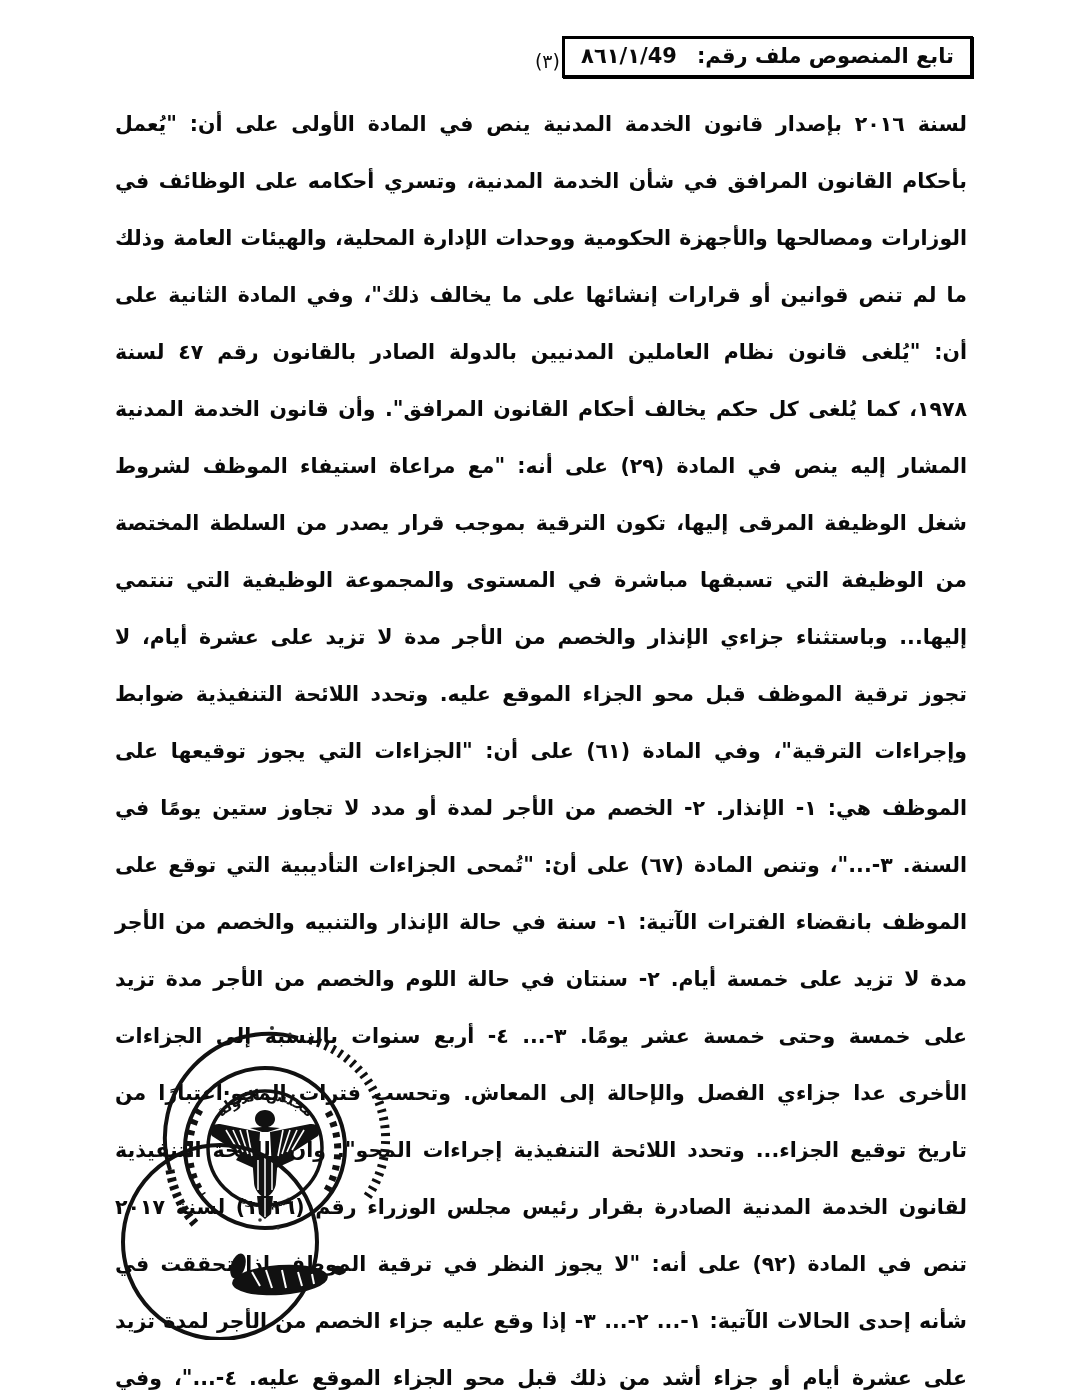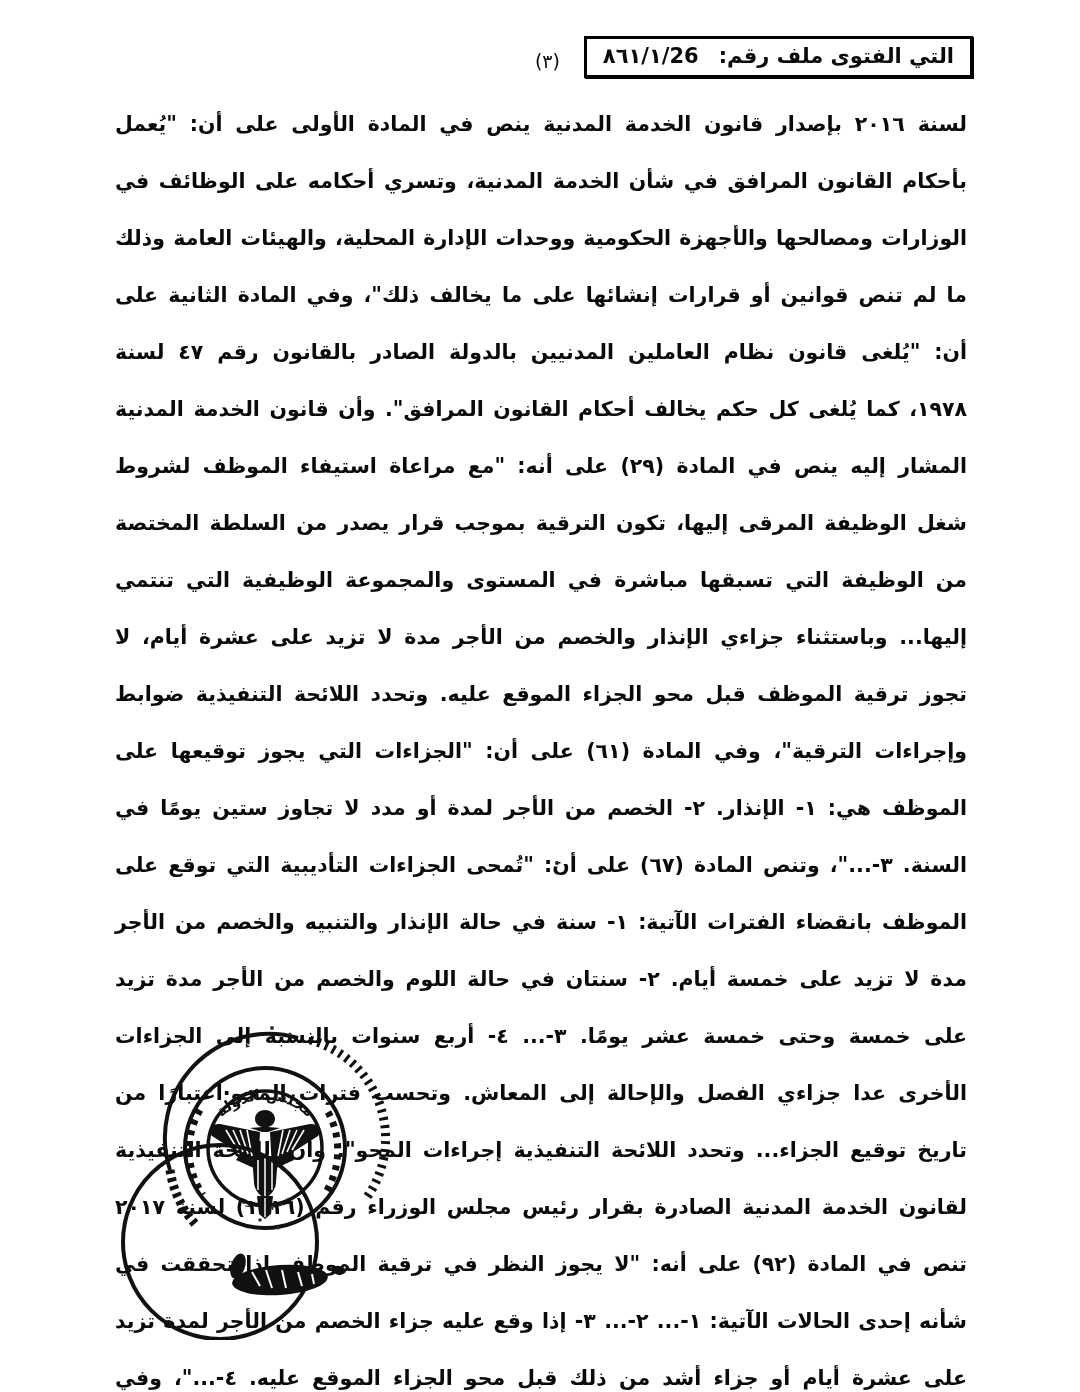--- a/index.html
+++ b/index.html
@@ -121,22 +121,22 @@
 </style>
 </head>
 <body>
 
 <div class="page">
 
   <div class="header-row">
 
     <div class="file-ref-box">
       <div class="file-ref-inner">
-        <span class="file-ref-label">التي الفتوى ملف رقم:</span>
-        <span class="file-ref-number">٨٦١/١/26</span>
+        <span class="file-ref-label">تابع المنصوص ملف رقم:</span>
+        <span class="file-ref-number">٨٦١/١/49</span>
       </div>
     </div>
 
     <div class="page-number">(٣)</div>
   </div>
 
   <div class="body-text">
     <p class="para tail-right">لسنة ٢٠١٦ بإصدار قانون الخدمة المدنية ينص في المادة الأولى على أن: "يُعمل بأحكام القانون المرافق في شأن الخدمة المدنية، وتسري أحكامه على الوظائف في الوزارات ومصالحها والأجهزة الحكومية ووحدات الإدارة المحلية، والهيئات العامة وذلك ما لم تنص قوانين أو قرارات إنشائها على ما يخالف ذلك"، وفي المادة الثانية على أن: "يُلغى قانون نظام العاملين المدنيين بالدولة الصادر بالقانون رقم ٤٧ لسنة ١٩٧٨، كما يُلغى كل حكم يخالف أحكام القانون المرافق". وأن قانون الخدمة المدنية المشار إليه ينص في المادة (٢٩) على أنه: "مع مراعاة استيفاء الموظف لشروط شغل الوظيفة المرقى إليها، تكون الترقية بموجب قرار يصدر من السلطة المختصة من الوظيفة التي تسبقها مباشرة في المستوى والمجموعة الوظيفية التي تنتمي إليها... وباستثناء جزاءي الإنذار والخصم من الأجر مدة لا تزيد على عشرة أيام، لا تجوز ترقية الموظف قبل محو الجزاء الموقع عليه. وتحدد اللائحة التنفيذية ضوابط وإجراءات الترقية"، وفي المادة (٦١) على أن: "الجزاءات التي يجوز توقيعها على الموظف هي: ١- الإنذار. ٢- الخصم من الأجر لمدة أو مدد لا تجاوز ستين يومًا في السنة. ٣-..."، وتنص المادة (٦٧) على أن: "تُمحى الجزاءات التأديبية التي توقع على الموظف بانقضاء الفترات الآتية: ١- سنة في حالة الإنذار والتنبيه والخصم من الأجر مدة لا تزيد على خمسة أيام. ٢- سنتان في حالة اللوم والخصم من الأجر مدة تزيد على خمسة وحتى خمسة عشر يومًا. ٣-... ٤- أربع سنوات بالنسبة إلى الجزاءات الأخرى عدا جزاءي الفصل والإحالة إلى المعاش. وتحسب فترات المحو·اعتبارًا من تاريخ توقيع الجزاء... وتحدد اللائحة التنفيذية إجراءات المحو". وأن اللائحة التنفيذية لقانون الخدمة المدنية الصادرة بقرار رئيس مجلس الوزراء رقم (١٢١٦) لسنة ٢٠١٧ تنص في المادة (٩٢) على أنه: "لا يجوز النظر في ترقية الموظف إذا تحققت في شأنه إحدى الحالات الآتية: ١-... ٢-... ٣- إذا وقع عليه جزاء الخصم من الأجر لمدة تزيد على عشرة أيام أو جزاء أشد من ذلك قبل محو الجزاء الموقع عليه. ٤-..."، وفي المادة (١٦٧) على أن: "تمحى الجزاءات التأديبية التي توقع على الموظف بانقضاء الفترات المنصوص عليها في المادة (٦٧) من القانون وذلك بقرار يصدر من السلطة المختصة بناء على عرض إدارة الموارد البشرية دون الحاجة إلى تقديم طلب من الموظف".</p>
 
   </div>

